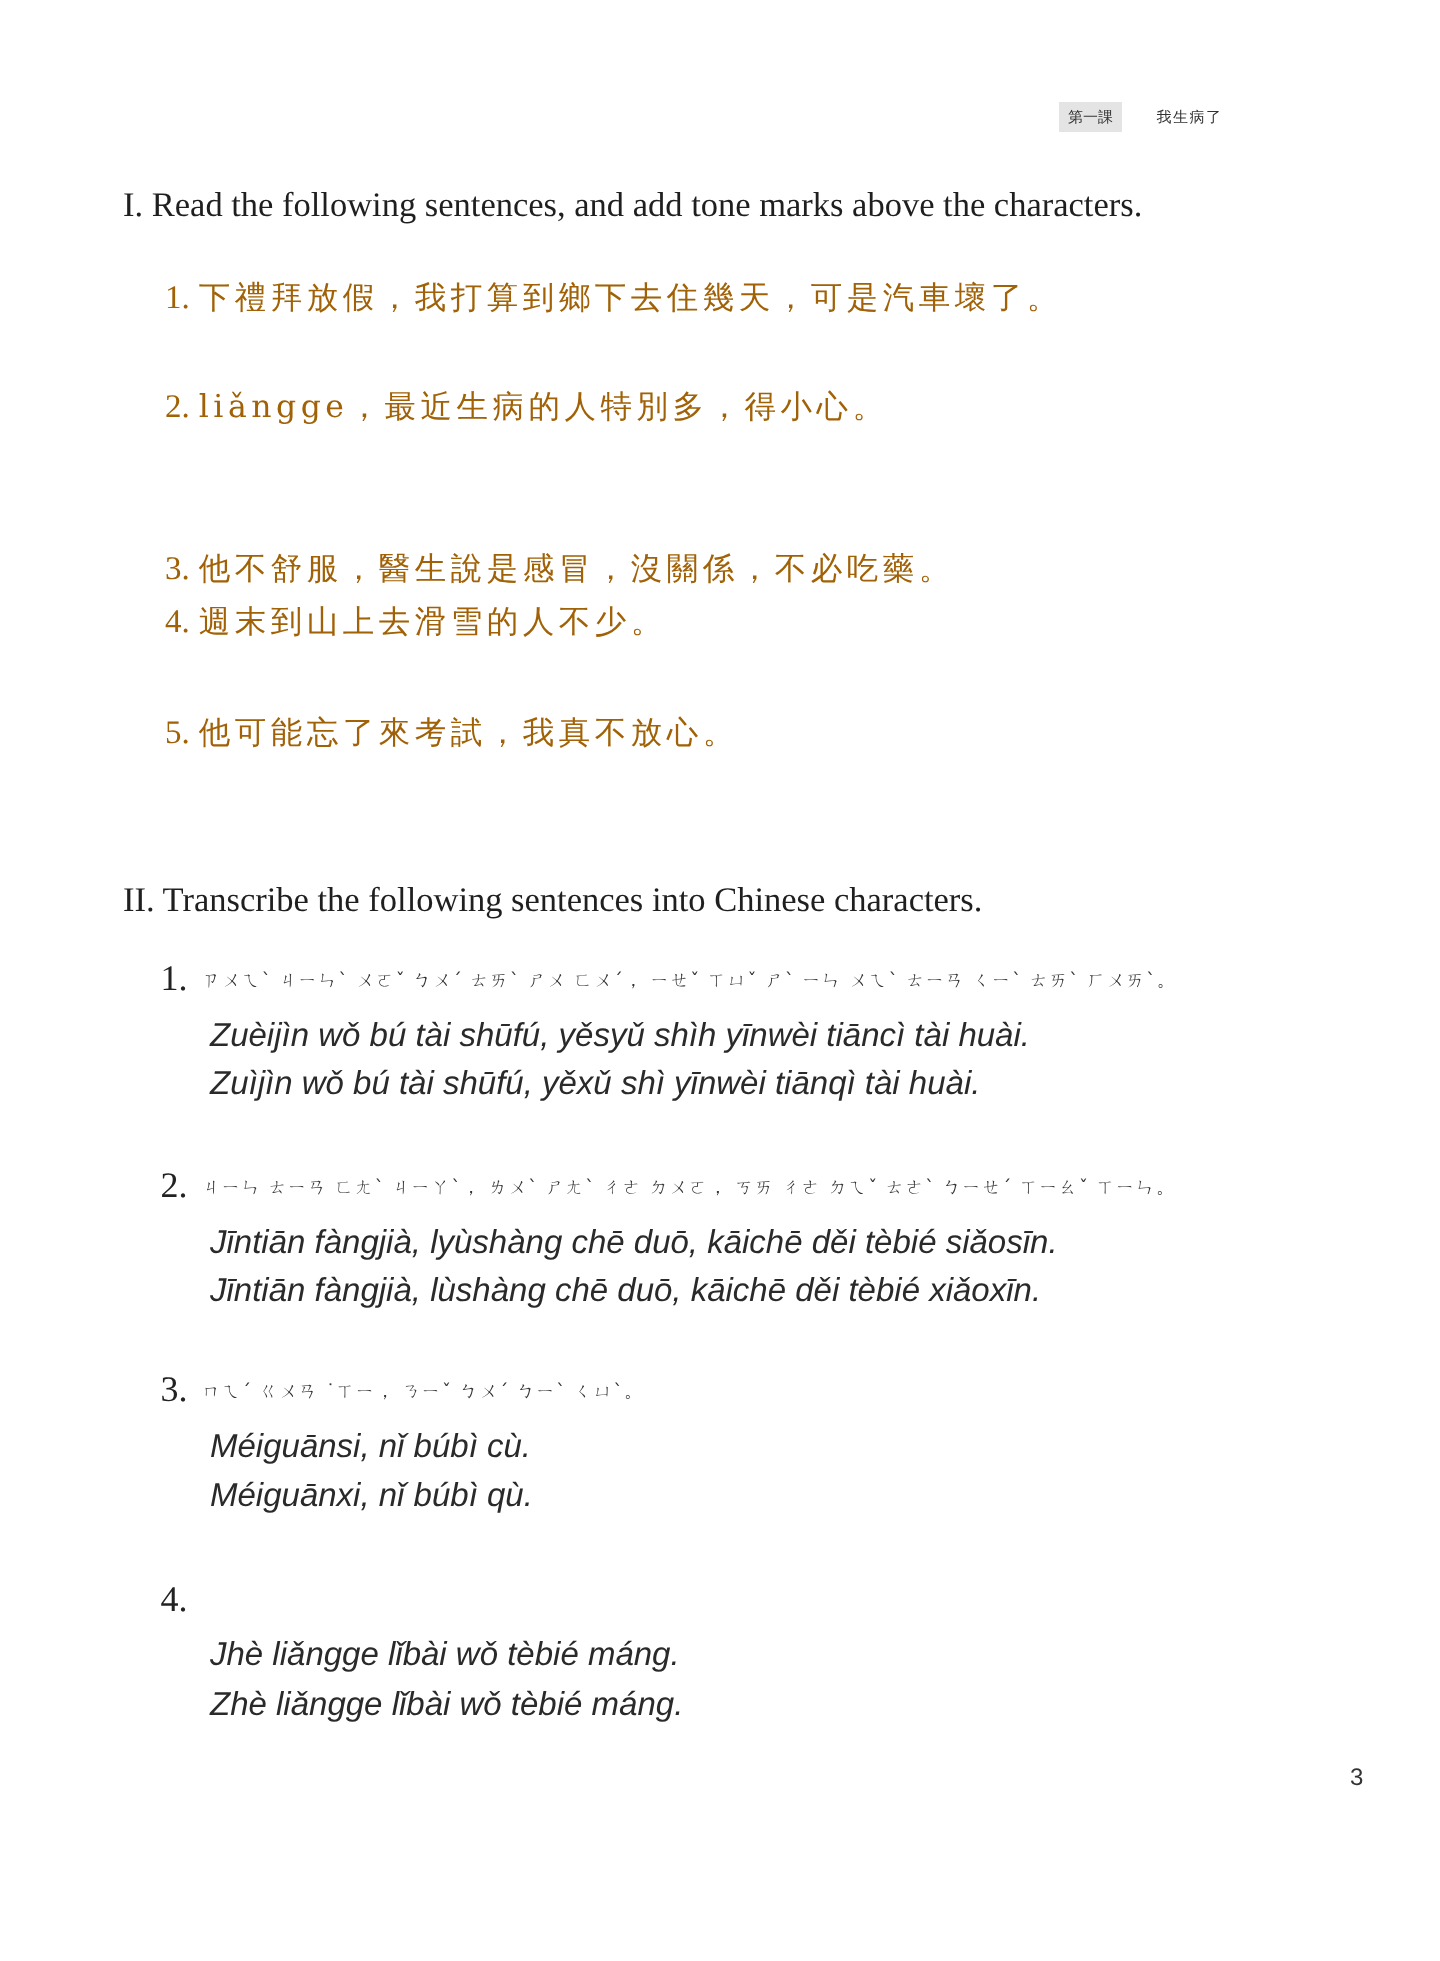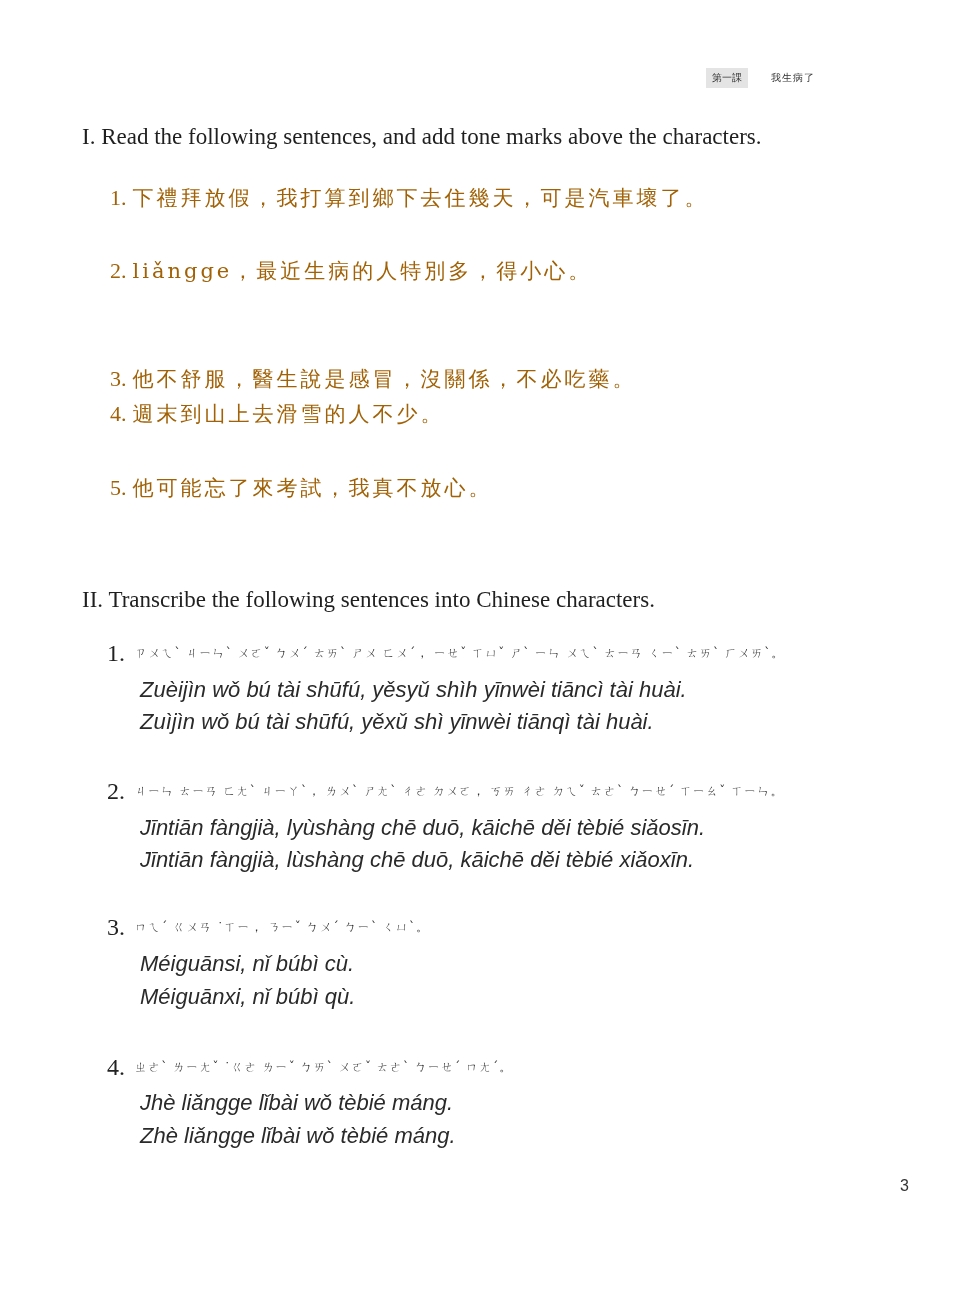--- a/index.html
+++ b/index.html
@@ -145,18 +145,17 @@
 
 <div class="zy-line" style="top:914px;">
   <span class="zy-num">3.</span>
   <span class="zy-text">ㄇㄟˊ ㄍㄨㄢ ˙ㄒㄧ， ㄋㄧˇ ㄅㄨˊ ㄅㄧˋ ㄑㄩˋ。</span>
 </div>
 <div class="pinyin" style="top:951px;">Méiguānsi, nǐ búbì cù.</div>
 <div class="pinyin" style="top:984px;">Méiguānxi, nǐ búbì qù.</div>
 
 <div class="zy-line" style="top:1054px;">
   <span class="zy-num">4.</span>
-  <span class="zy-text">ㄓㄜˋ ㄌㄧㄤˇ ˙ㄍㄜ ㄌㄧˇ ㄅㄞˋ ㄨㄛˇ ㄊㄜˋ ㄅㄧㄝˊ ㄇㄤˊ。</span>
 </div>
 <div class="pinyin" style="top:1090px;">Jhè liǎngge lǐbài wǒ tèbié máng.</div>
 <div class="pinyin" style="top:1123px;">Zhè liǎngge lǐbài wǒ tèbié máng.</div>
 
 <div class="page-number">3</div>
 
 </body></html>

